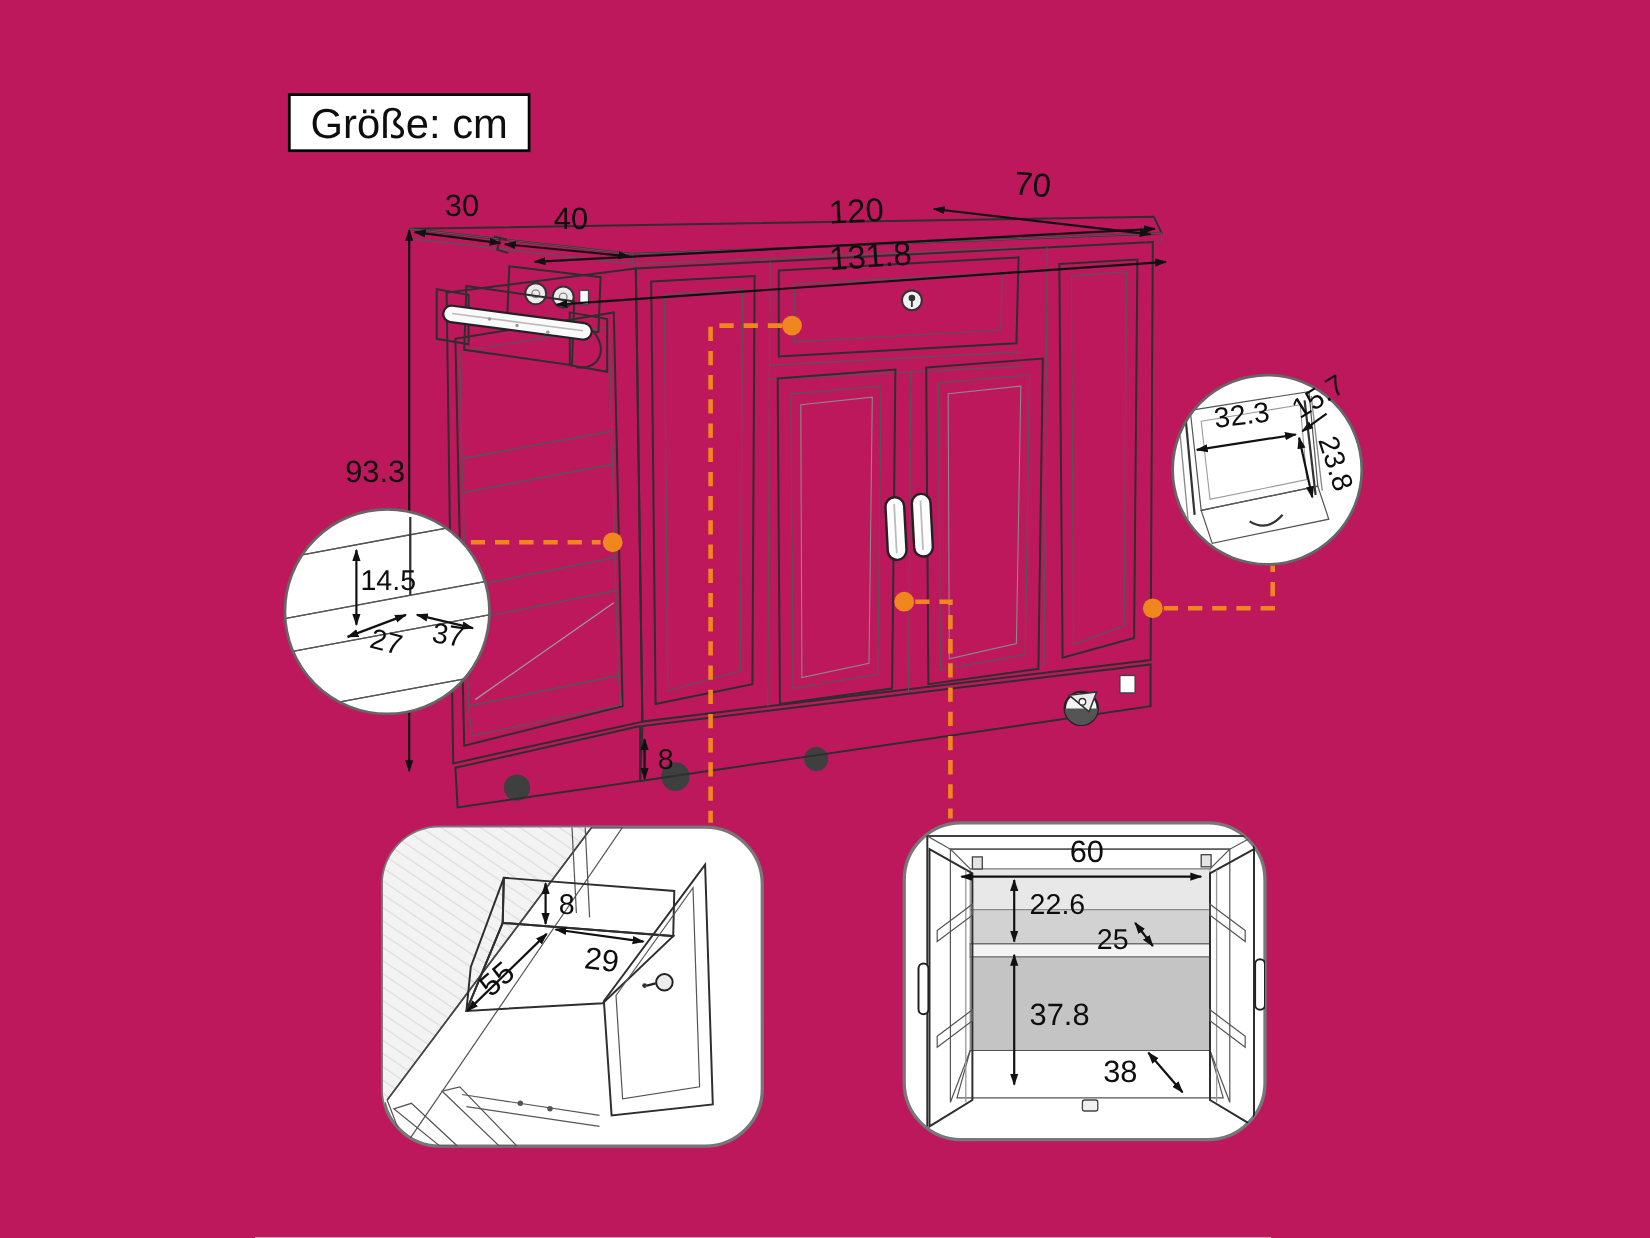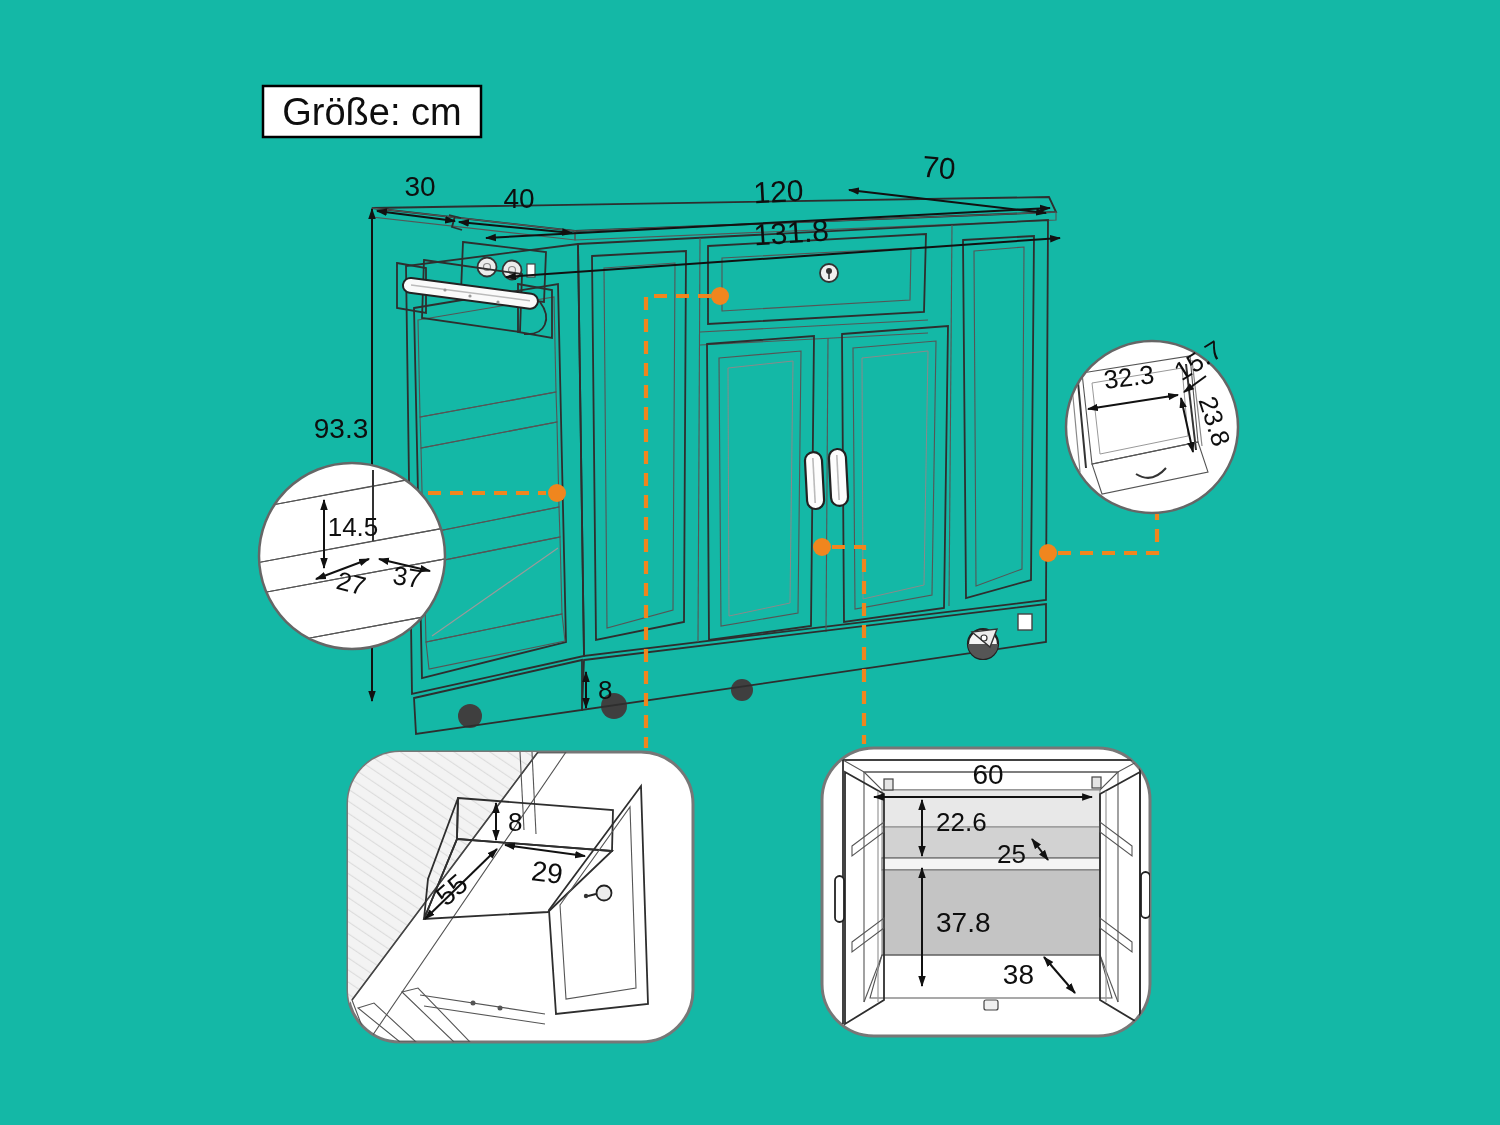--- a/index.html
+++ b/index.html
@@ -1,16 +1,16 @@
 <!DOCTYPE html>
 <html><head>
 <meta charset="utf-8">
 <style>
   html,body{margin:0;padding:0;background:#ffffff;}
-  .stage{position:relative;width:1500px;height:1125px;background:#14b8a6;overflow:hidden;
+  .stage{position:relative;width:1500px;height:1125px;background:#be185d;overflow:hidden;
          font-family:"Liberation Sans", sans-serif;}
   svg{display:block}
   text{fill:#0e0e0e;font-family:"Liberation Sans", sans-serif;}
   .dim{font-size:28px;}
   .dim-lg{font-size:30px;}
   .dim-sm{font-size:26px;}
   .unit-label{font-size:38px;}
   .sketch{stroke:#2e2e2e;stroke-width:1.8;fill:none;}
   .sketch-thin{stroke:#555;stroke-width:1.1;fill:none;}
   .dimline{stroke:#111;stroke-width:2;fill:none;}

